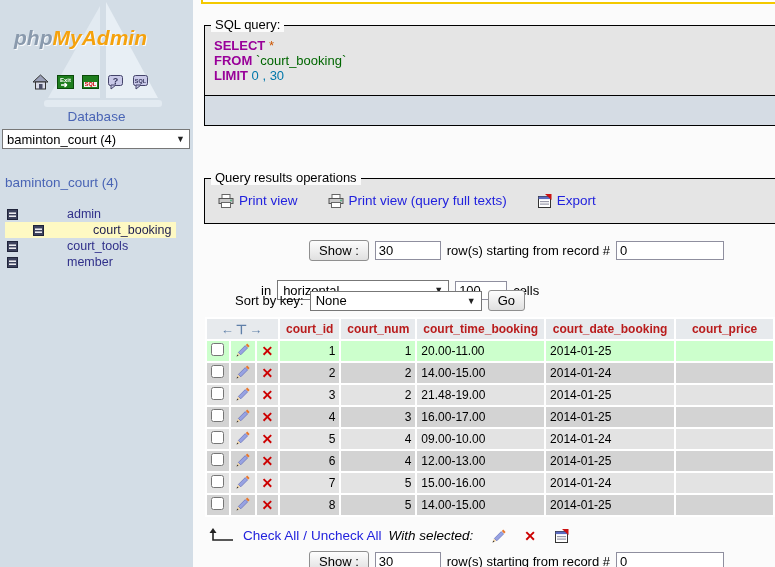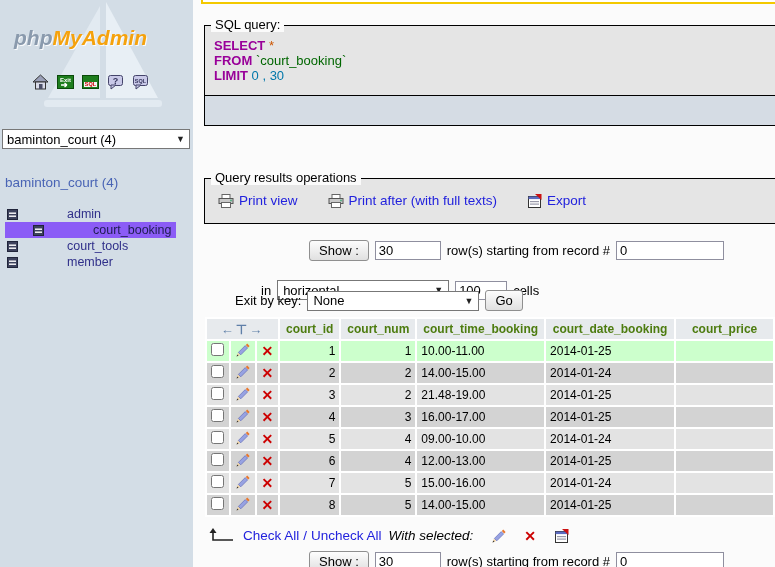--- a/index.html
+++ b/index.html
@@ -20,21 +20,21 @@
   .db-select { position:absolute; top:129px; left:2px; width:188px; height:20px;
                background:#fff; border:1px solid #777; font-size:13px;
                display:flex; align-items:center; padding:0 4px; color:#000; cursor:pointer; }
   .db-select .arr { margin-left:auto; font-size:9px; color:#222; }
   .db-heading { position:absolute; top:175px; left:5px; color:#4964B5; font-size:13.5px;
                 text-decoration:none; cursor:pointer; }
   .tbl-list { position:absolute; top:206px; left:5px; }
   .tbl-item { display:flex; align-items:center; gap:5px; height:16px; padding:0 4px 0 2px;
               width:fit-content; cursor:pointer; }
   .tbl-item .lbl { color:#30308A; font-size:12.5px;margin-left:44px; }
-  .tbl-item.active { background:#8b5cf6;padding-left:28px; }
+  .tbl-item.active { background:#fef9c3;padding-left:28px; }
   .tbl-item.active .lbl { color:#1E1E50; }
   
   .main { position:absolute; left:193px; top:0; width:582px; height:567px;
           background:#FBFBFB; overflow:hidden; }
   .notice-frag { position:absolute; left:8px; top:-10px; width:860px; height:14px;
                  border:2px solid #F3C900; background:#fff; }
   .fieldset { position:absolute; border:1px solid #000; background:#E5E5E5; }
   .legend { position:absolute; top:-9px; left:6px; background:#FBFBFB; padding:0 4px;
             font-size:13px; color:#000; white-space:nowrap; }
   .sql-fs { left:11px; top:25px; width:860px; height:71px; padding:12px 0 0 9px; }
@@ -62,21 +62,21 @@
              font-family:"Liberation Sans",sans-serif; background:#fff; }
   .w30 { width:66px; } .w0 { width:108px; } .w100 { width:52px; }
   .sel { background:#fff; border:1px solid #777; height:20px; display:flex; align-items:center;
          padding:0 5px; font-size:13px; cursor:pointer; }
   .sel .arr { margin-left:auto; font-size:9px; color:#222; padding-left:8px; }
   .selw { width:172px; }
   
   table.res { position:absolute; top:317px; left:12px; border-collapse:separate;
               border-spacing:2px; background:#fff; font-size:12px; }
   table.res th { background:#E7EAED; height:20px; font-weight:bold; padding:0 6px; }
-  table.res th a { color:#4d7c0f; text-decoration:none; cursor:pointer; }
+  table.res th a { color:#b91c1c; text-decoration:none; cursor:pointer; }
   table.res td { height:20px; padding:0 4px; }
   tr.marked td { background:#CCFFCC; }
   tr.light td { background:#E3E3E3; }
   tr.dark td { background:#D3D3D3; }
   .c-cb { width:24px; text-align:center; }
   .c-ic { width:26px; text-align:center; }
   .c-id { width:50px; } .c-nm { width:62px; } .c-tm { width:118px; }
   .c-dt { width:132px; } .c-pr { width:150px; }
   td.r { text-align:right; padding-right:10px; }
   td.l { text-align:left; padding-left:6px; }
@@ -133,20 +133,21 @@
         </svg>
     </span>
     <span>
       <svg width="17" height="16">
           <rect x="1.5" y="1.5" width="14" height="10" rx="2" fill="#C9C9E8" stroke="#44446A"></rect>
           <polygon points="4,11 9,11 4,15" fill="#C9C9E8" stroke="#44446A"></polygon>
           <text x="8.5" y="9" font-size="5.5" fill="#33335A" text-anchor="middle" font-family="Liberation Sans,sans-serif" font-weight="bold">SQL</text>
         </svg>
     </span>
   </div>
+  <div class="db-label">Database</div>
   <div class="db-select">
     <span>baminton_court (4)</span>
     <span class="arr">▼</span>
   </div>
   <a class="db-heading">baminton_court (4)</a>
   <div class="tbl-list">
     <div class="tbl-item">
       <svg width="11" height="11">
           <rect x="0.5" y="0.5" width="10" height="10" fill="#3C415C" stroke="#20243A"></rect>
           <rect x="2" y="3.5" width="7" height="1.4" fill="#fff"></rect>
@@ -205,21 +206,21 @@
           </svg>
         <span>Print view</span>
       </a>
       <a class="oplink">
         <svg width="16" height="14">
             <rect x="4" y="0.5" width="8" height="4" fill="#fff" stroke="#666"></rect>
             <rect x="1" y="4.5" width="14" height="5" fill="#C9C9C9" stroke="#555"></rect>
             <rect x="3.5" y="8.5" width="9" height="5" fill="#fff" stroke="#666"></rect>
             <circle cx="13" cy="6.5" r="0.9" fill="#4A7"></circle>
           </svg>
-        <span>Print after (with full texts)</span>
+        <span>Print view (query full texts)</span>
       </a>
       <a class="oplink">
         <svg width="15" height="14">
             <rect x="1.5" y="2.5" width="12" height="11" fill="#fff" stroke="#333"></rect>
             <rect x="1.5" y="2.5" width="12" height="2.6" fill="#5C6BC0"></rect>
             <rect x="3" y="7" width="9" height="1.2" fill="#99A"></rect>
             <rect x="3" y="9.5" width="9" height="1.2" fill="#99A"></rect>
             <polygon points="8,0 14.5,0 14.5,6" fill="#CC1111"></polygon>
           </svg>
         <span>Export</span>
@@ -236,21 +237,21 @@
   <div class="ctl-row row2">
     <span>in</span>
     <div class="sel selw">
       <span>horizontal</span>
       <span class="arr">▼</span>
     </div>
     <input class="ti w100" value="100" style="">
     <span>cells</span>
   </div>
   <div class="ctl-row row3">
-    <span>Exit by key:</span>
+    <span>Sort by key:</span>
     <div class="sel selw">
       <span>None</span>
       <span class="arr">▼</span>
     </div>
     <button class="pb">Go</button>
   </div>
 
   <table class="res">
     <colgroup>
       <col class="c-cb">
@@ -279,21 +280,21 @@
         <svg width="15" height="15" style="cursor:pointer">
               <polygon points="1.5,14.5 3,10.8 5.2,13" fill="#EFD09E"></polygon>
               <polygon points="1.5,14.5 2.3,12.6 3.5,13.7" fill="#333"></polygon>
               <polygon points="3.4,10.4 10.2,3.6 12.6,6 5.8,12.8" fill="#97A2E2" stroke="#5560B0" stroke-width="0.6"></polygon>
               <polygon points="10.8,3 12.2,1.6 14.6,4 13.2,5.4" fill="#E8762C"></polygon>
             </svg>
       </td>
       <td class="c-ic"><span class="xicon">✕</span></td>
       <td class="r">1</td>
       <td class="r">1</td>
-      <td class="l">10.00-11.00</td>
+      <td class="l">20.00-11.00</td>
       <td class="l">2014-01-25</td>
       <td class="l"></td>
     </tr>
         <tr class="dark">
       <td class="c-cb"><input type="checkbox" style=""></td>
       <td class="c-ic">
         <svg width="15" height="15" style="cursor:pointer">
               <polygon points="1.5,14.5 3,10.8 5.2,13" fill="#EFD09E"></polygon>
               <polygon points="1.5,14.5 2.3,12.6 3.5,13.7" fill="#333"></polygon>
               <polygon points="3.4,10.4 10.2,3.6 12.6,6 5.8,12.8" fill="#97A2E2" stroke="#5560B0" stroke-width="0.6"></polygon>

